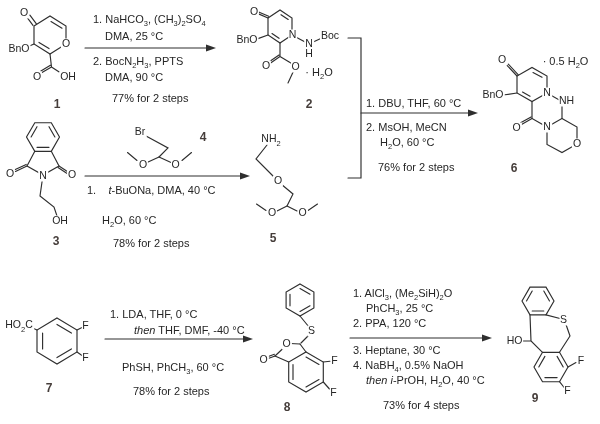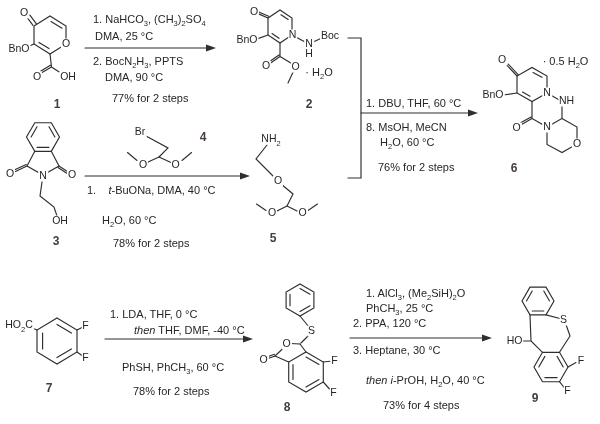--- a/index.html
+++ b/index.html
@@ -181,39 +181,40 @@
   <span class="lbl" style="left:333.5px;top:392.5px">F</span>
   <span class="num" style="left:287px;top:406.5px">8</span>
 
   <span class="lbl" style="left:514.5px;top:341px">HO</span>
   <span class="lbl" style="left:563.5px;top:319.5px">S</span>
   <span class="lbl" style="left:581px;top:361px">F</span>
   <span class="lbl" style="left:567.5px;top:391px">F</span>
   <span class="num" style="left:535px;top:398px">9</span>
 
   <div class="cond" style="left:93px;top:13px">1. NaHCO<sub>3</sub>, (CH<sub>3</sub>)<sub>2</sub>SO<sub>4</sub></div>
-  <div class="cond" style="left:95px;top:30px">DMA, 25 °C</div>
+  <div class="cond" style="left:105px;top:30px">DMA, 25 °C</div>
   <div class="cond" style="left:93px;top:55px">2. BocN<sub>2</sub>H<sub>3</sub>, PPTS</div>
   <div class="cond" style="left:105px;top:71px">DMA, 90 °C</div>
   <div class="cond" style="left:112px;top:92px">77% for 2 steps</div>
 
   <div class="cond" style="left:366px;top:97px">1. DBU, THF, 60 °C</div>
-  <div class="cond" style="left:366px;top:121px">8. MsOH, MeCN</div>
+  <div class="cond" style="left:366px;top:121px">2. MsOH, MeCN</div>
   <div class="cond" style="left:380px;top:136px">H<sub>2</sub>O, 60 °C</div>
   <div class="cond" style="left:378px;top:161px">76% for 2 steps</div>
 
   <div class="cond" style="left:87px;top:184px">1.&nbsp;&nbsp;&nbsp;&nbsp;<i>t</i>-BuONa, DMA, 40 °C</div>
   <div class="cond" style="left:102px;top:214px">H<sub>2</sub>O, 60 °C</div>
   <div class="cond" style="left:113px;top:237px">78% for 2 steps</div>
 
   <div class="cond" style="left:110px;top:308px">1. LDA, THF, 0 °C</div>
   <div class="cond" style="left:134px;top:324px"><i>then</i> THF, DMF, -40 °C</div>
   <div class="cond" style="left:122px;top:361px">PhSH, PhCH<sub>3</sub>, 60 °C</div>
   <div class="cond" style="left:133px;top:385px">78% for 2 steps</div>
 
-  <div class="cond" style="left:366px;top:287px">1. AlCl<sub>3</sub>, (Me<sub>2</sub>SiH)<sub>2</sub>O</div>
+  <div class="cond" style="left:353px;top:287px">1. AlCl<sub>3</sub>, (Me<sub>2</sub>SiH)<sub>2</sub>O</div>
   <div class="cond" style="left:366px;top:302px">PhCH<sub>3</sub>, 25 °C</div>
   <div class="cond" style="left:353px;top:317px">2. PPA, 120 °C</div>
   <div class="cond" style="left:353px;top:344px">3. Heptane, 30 °C</div>
+  <div class="cond" style="left:353px;top:359px">4. NaBH<sub>4</sub>, 0.5% NaOH</div>
   <div class="cond" style="left:366px;top:374px"><i>then</i> <i>i</i>-PrOH, H<sub>2</sub>O, 40 °C</div>
   <div class="cond" style="left:383px;top:399px">73% for 4 steps</div>
 
 </div>
 
 </body></html>

